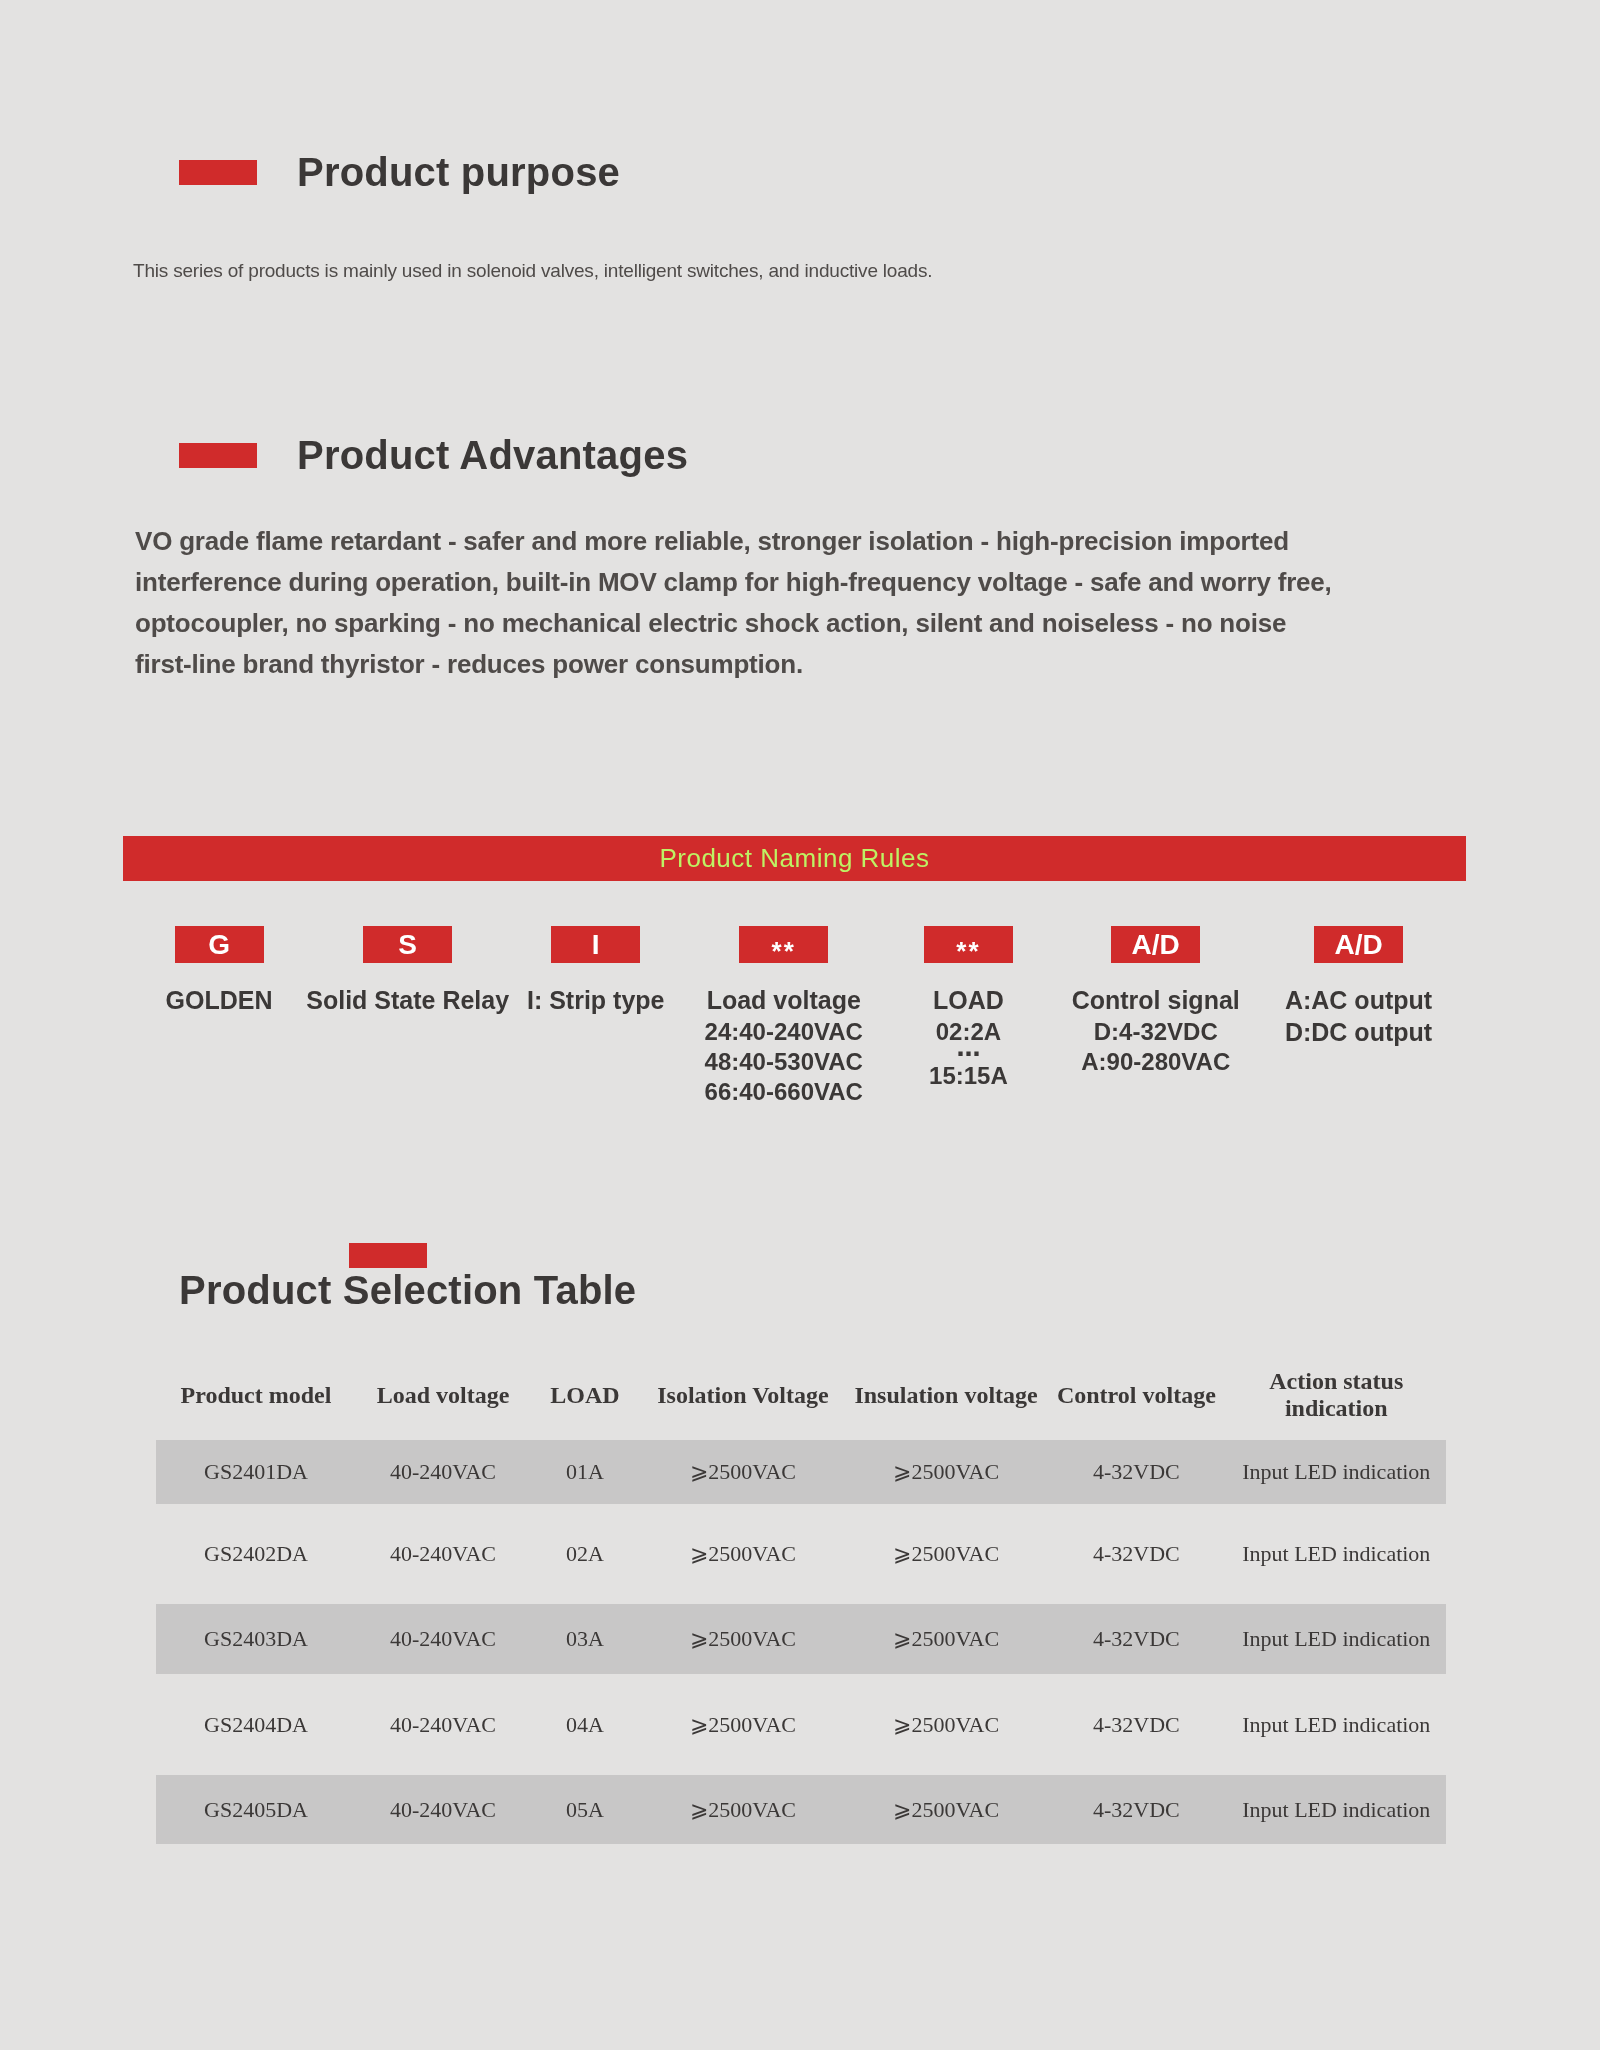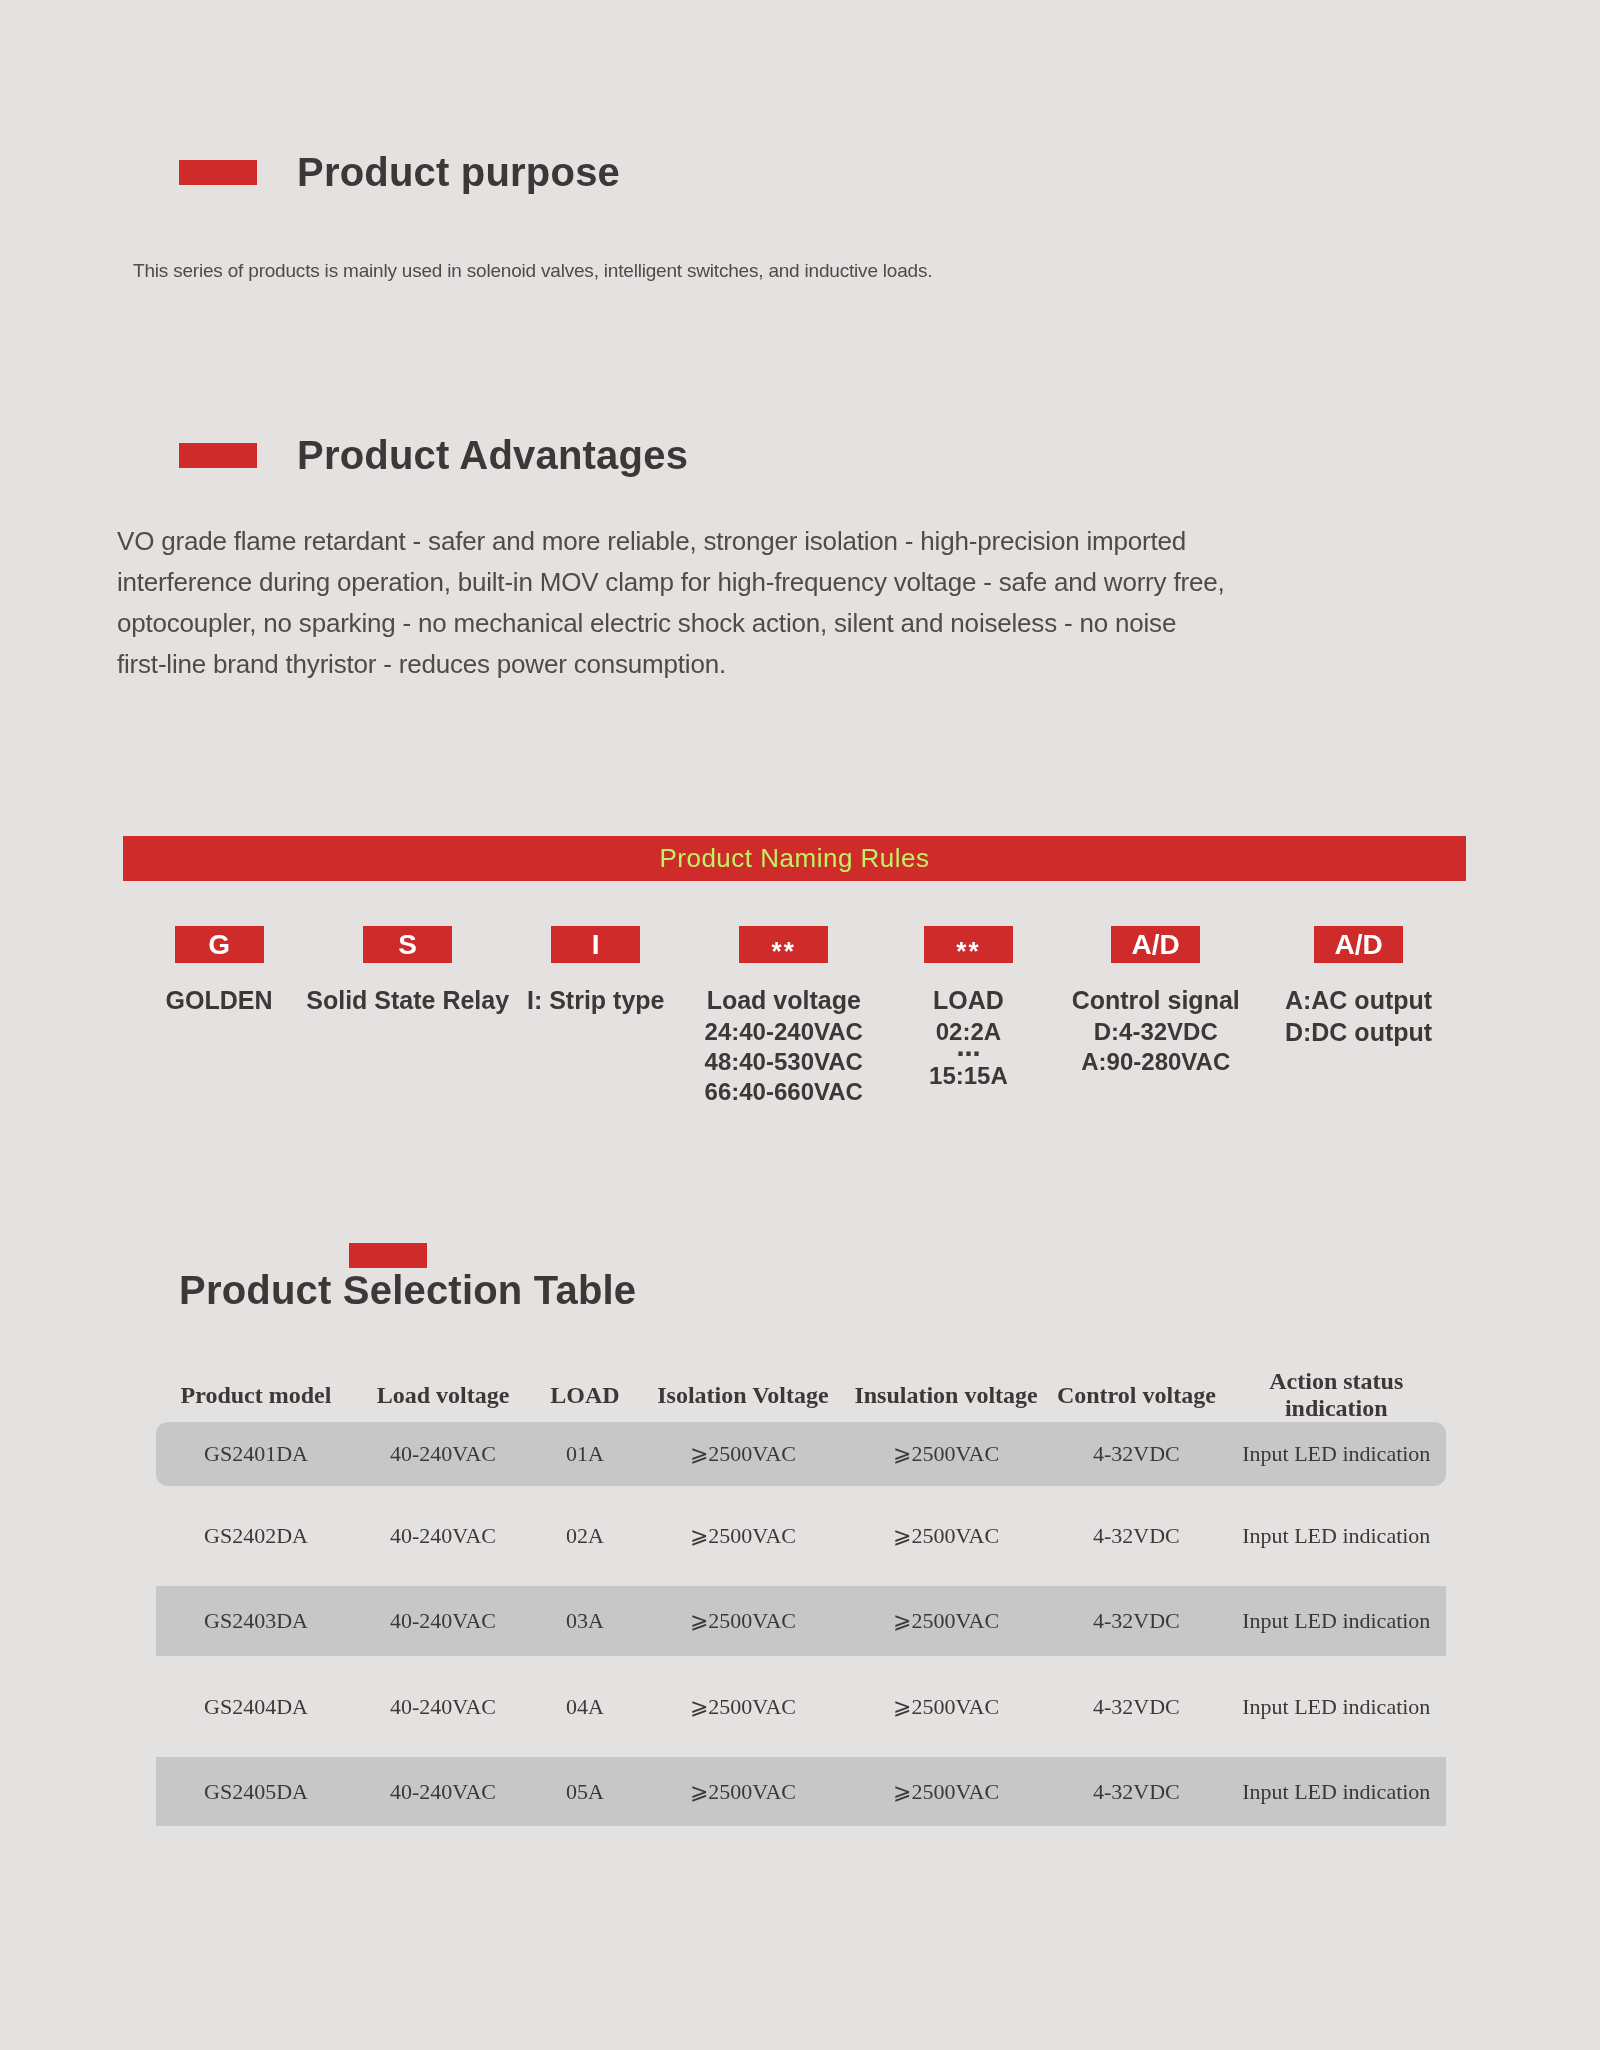--- a/index.html
+++ b/index.html
@@ -20,21 +20,21 @@
   }
   
   .sec-head{position:absolute;left:132px;display:flex;align-items:center;padding-left:47px;}
   .sec-bar{width:78px;height:25px;background:var(--red);margin-right:40px;flex:none;}
   .sec-title{font-size:40px;font-weight:700;color:var(--ink);margin:0;letter-spacing:.2px;white-space:nowrap;}
   #sec-purpose{top:150px;}
   #sec-advantages{top:433px;}
   #sec-selection{top:1243px;flex-direction:column;}
   
   .purpose-body{position:absolute;left:133px;top:241px;font-size:19px;color:var(--body);letter-spacing:-.2px;white-space:nowrap;}
-  .adv-para{position:absolute;left:117px;top:521px;font-size:26px;color:var(--body);line-height:41px;letter-spacing:-.2px;}
+  .adv-para{position:absolute;left:135px;top:521px;font-size:26px;color:var(--body);line-height:41px;letter-spacing:-.2px;font-weight:bold;}
   .adv-line{white-space:nowrap;}
   
   .naming-banner{
     position:absolute;left:123px;top:836px;width:1343px;height:45px;
     background:var(--red);color:#bef264;font-size:26px;letter-spacing:.5px;
     display:flex;align-items:center;justify-content:center;
   }
   
   .naming-row{position:absolute;left:123px;top:926px;width:1343px;display:flex;}
   .nm-col{display:flex;flex-direction:column;align-items:center;flex:none;}
@@ -47,21 +47,21 @@
   .nm-details{margin-top:2px;text-align:center;}
   .nm-detail{font-size:24px;line-height:30px;font-weight:700;color:var(--ink);white-space:nowrap;}
   .nm-detail.tight{line-height:14px;font-weight:700;}
   .nm-detail.bold{font-weight:700;font-size:25px;}
   
   .sel-table{position:absolute;left:156px;top:1368px;width:1290px;font-family:Liberation Serif, serif;}
   .t-head{display:flex;align-items:center;height:54px;}
   .t-hcell{font-weight:700;font-size:24px;text-align:center;line-height:27px;white-space:nowrap;color:var(--ink);}
   .t-hcell.c6{white-space:normal;}
   .t-row{display:flex;align-items:center;}
-  .t-row.first{border-radius:12px;}
+  .t-row.first{margin-top:18px;}
   .t-cell{font-size:22px;text-align:center;color:var(--ink);white-space:nowrap;}
   .gray{background:var(--stripe);}
   .c0{width:15.5%}.c1{width:13.5%}.c2{width:8.5%}.c3{width:16%}.c4{width:15.5%}.c5{width:14%}.c6{width:17%}
   .r0{height:64px}.r1{height:100px}.r2{height:70px}.r3{height:101px}.r4{height:69px}
   .w0{width:14.3%}.w1{width:13.8%}.w2{width:14.2%}.w3{width:13.8%}.w4{width:13.7%}.w5{width:14.2%}.w6{width:16%}
 </style>
 </head>
 <body>
 
 <div class="page">

